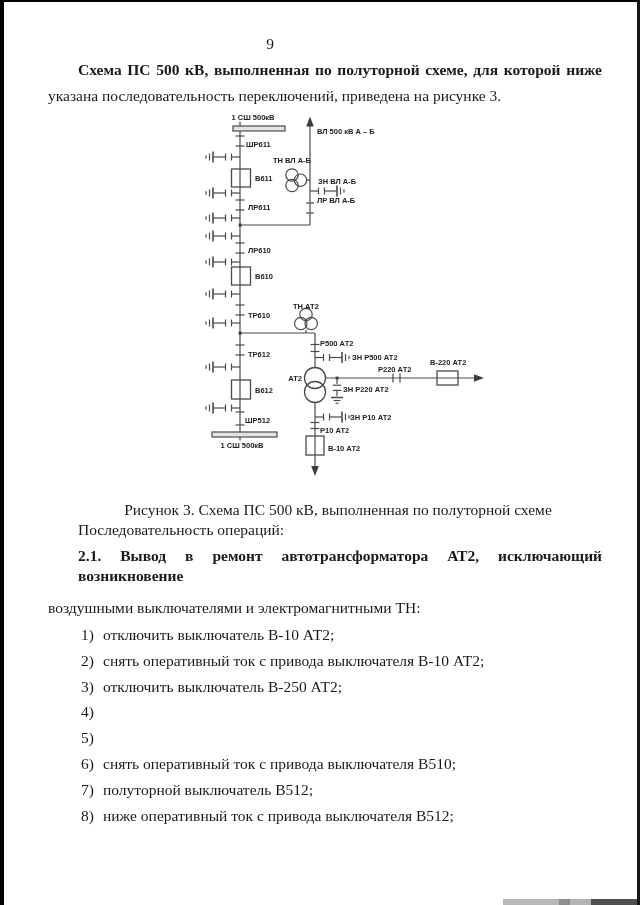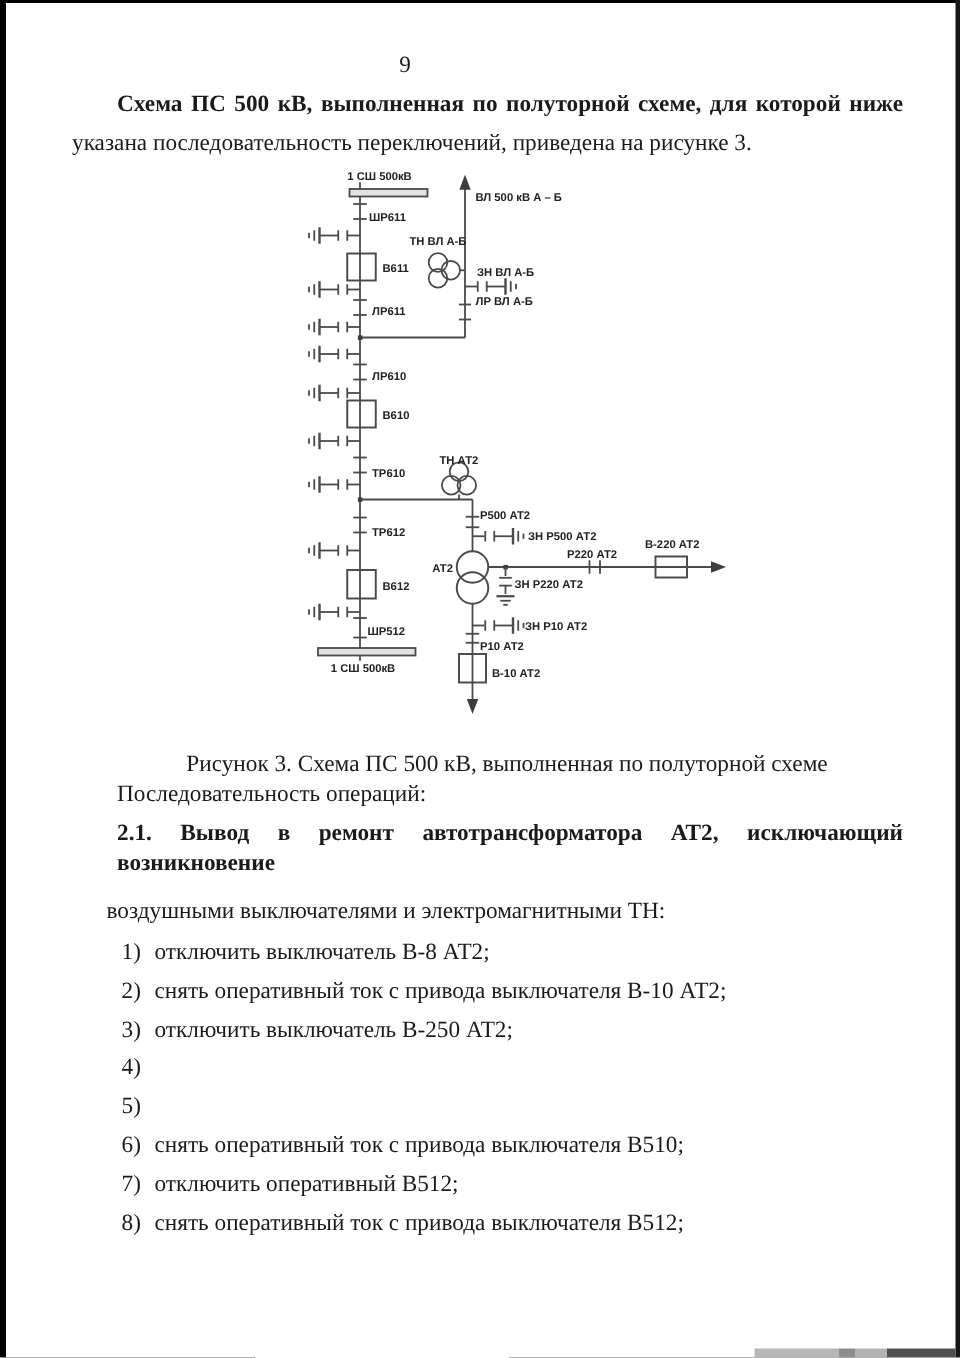--- a/index.html
+++ b/index.html
@@ -189,26 +189,26 @@
     <g>
       <rect class="ln" x="212" y="432" width="65" height="5" fill="#e3e3e3" stroke-width="1.2"></rect>
       <line x1="240" y1="437" x2="240" y2="440.5" stroke-width="1.2"></line>
       <text x="242" y="448" text-anchor="middle">1 СШ 500кВ</text>
     </g>
   </svg>
 
   <div class="tline center" style="top:480px;left:48px;width:580px;margin-top:20px;">Рисунок 3. Схема ПС 500 кВ, выполненная по полуторной схеме</div>
   <div class="tline" style="top:520px;left:78px;text-align:center;">Последовательность операций:</div>
   <div class="tline just" style="top:546px;left:78px;width:524px;">2.1. Вывод в ремонт автотрансформатора АТ2, исключающий возникновение</div>
-  <div class="tline" style="top:598px;left:48px;margin-left:23px;">воздушными выключателями и электромагнитными ТН:</div>
+  <div class="tline" style="top:598px;left:48px;">воздушными выключателями и электромагнитными ТН:</div>
 
   <div class="ops">
     <div class="op-row">
       <span class="op-num">1)</span>
-      <span>отключить выключатель В-8 АТ2;</span>
+      <span>отключить выключатель В-10 АТ2;</span>
     </div>
     <div class="op-row">
       <span class="op-num">2)</span>
       <span>снять оперативный ток с привода выключателя В-10 АТ2;</span>
     </div>
     <div class="op-row">
       <span class="op-num">3)</span>
       <span>отключить выключатель В-250 АТ2;</span>
     </div>
     <div class="op-row">
@@ -216,20 +216,20 @@
     </div>
     <div class="op-row">
       <span class="op-num">5)</span>
     </div>
     <div class="op-row">
       <span class="op-num">6)</span>
       <span>снять оперативный ток с привода выключателя В510;</span>
     </div>
     <div class="op-row">
       <span class="op-num">7)</span>
-      <span>отключить оперативный В512;</span>
+      <span>полуторной выключатель В512;</span>
     </div>
     <div class="op-row">
       <span class="op-num">8)</span>
-      <span>снять оперативный ток с привода выключателя В512;</span>
+      <span>ниже оперативный ток с привода выключателя В512;</span>
     </div>
   </div>
 </div>
 
 </body></html>

